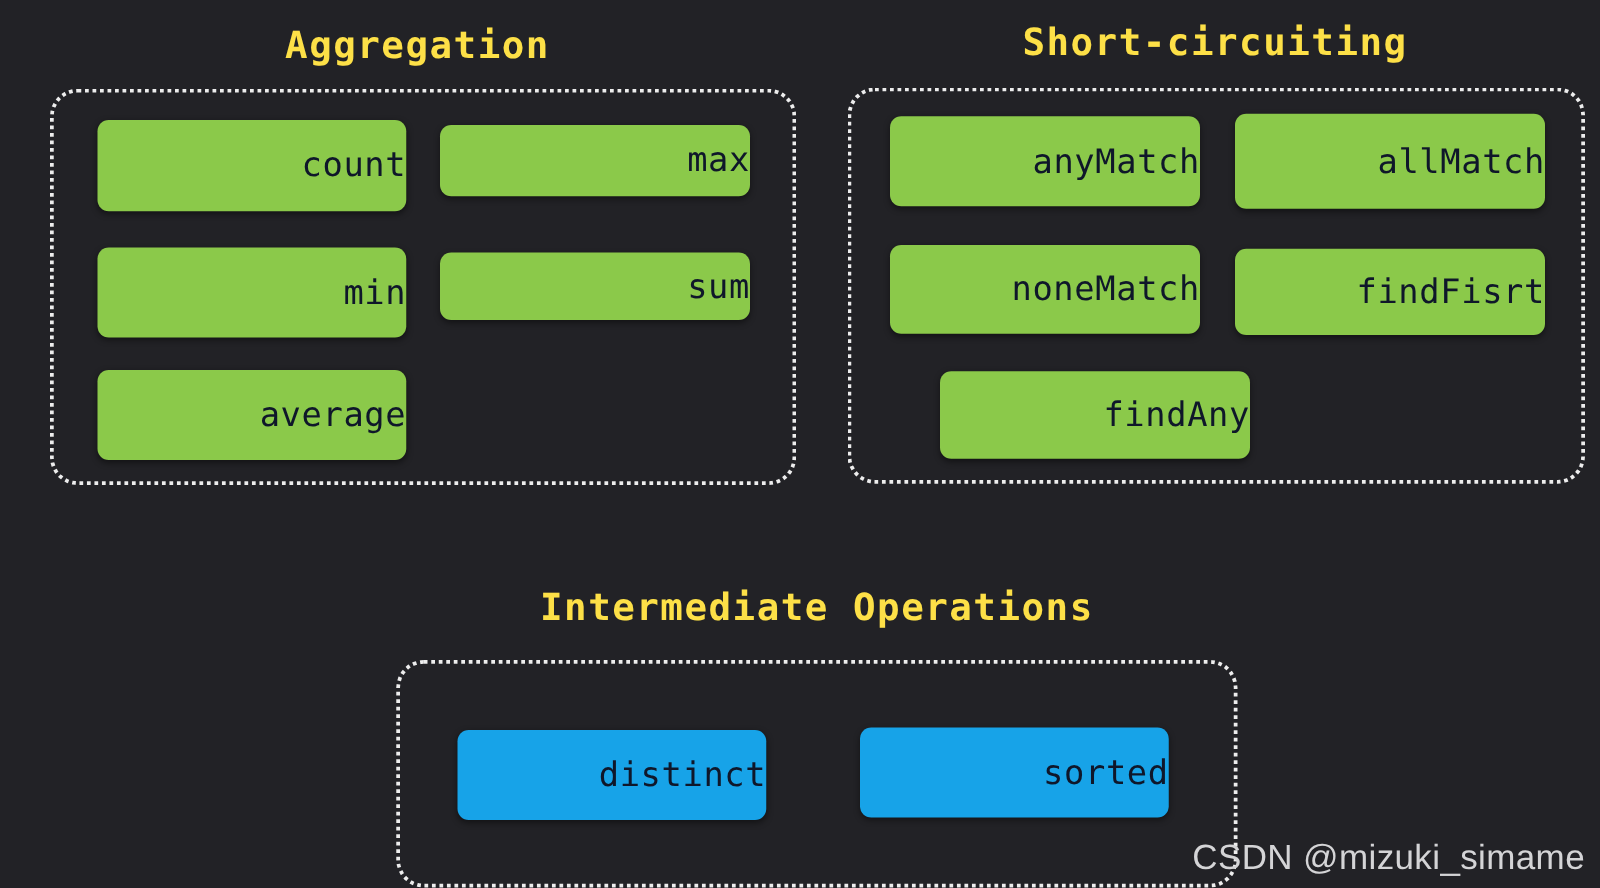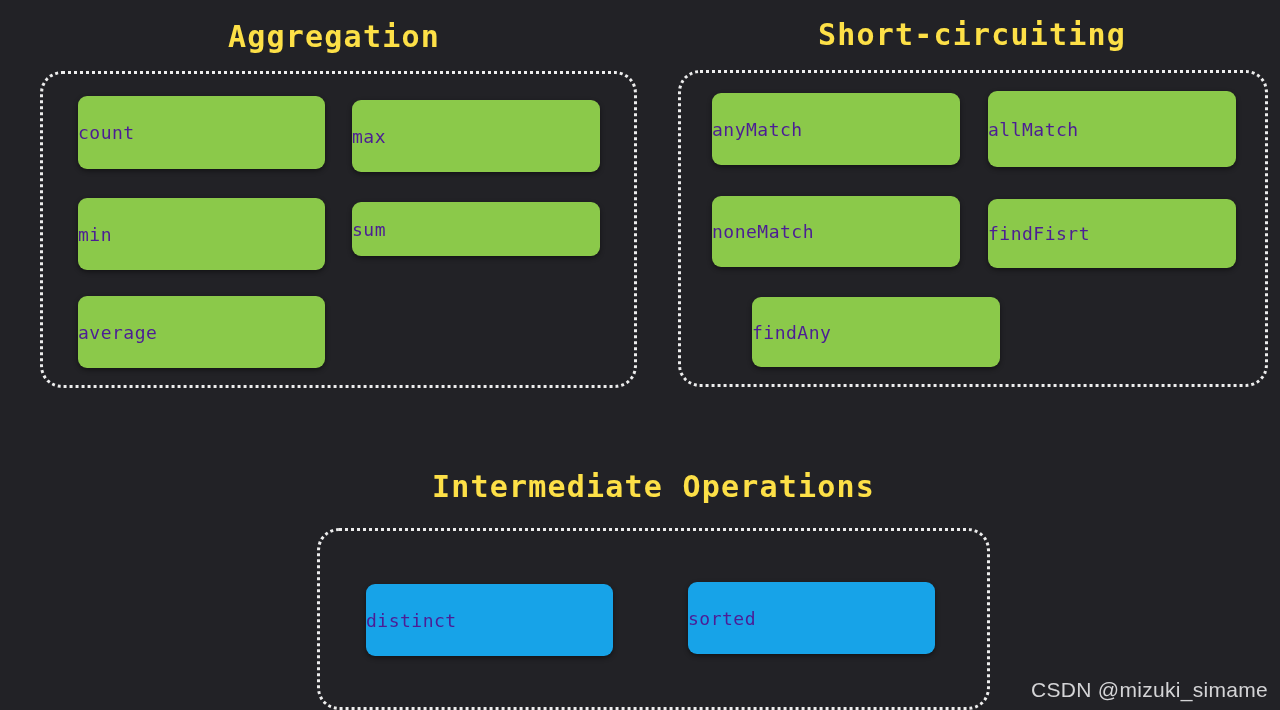--- a/index.html
+++ b/index.html
@@ -74,36 +74,36 @@
     top: 528px;
     width: 673px;
     height: 182px;
   }
 
   
   .pill {
     position: absolute;
     display: flex;
     align-items: center;
-    justify-content: flex-start;
+    justify-content: flex-end;
     border-radius: 9px;
-    color: #4c1d95;
+    color: #0f172a;
     font-family: "DejaVu Sans Mono", monospace;
-    font-size: 18px;
+    font-size: 27px;
     letter-spacing: 0.5px;
     box-sizing: border-box;
     box-shadow: 0 2px 5px rgba(0,0,0,0.45);
     white-space: nowrap;
   }
   .pill.green { background: #8BC94A; }
   .pill.blue  { background: #17A3E8; }
 
   
   #pill-count   { left: 78px;  top: 96px;  width: 247px; height: 73px; }
-  #pill-max     { left: 352px; top: 100px; width: 248px; height: 72px; }
+  #pill-max     { left: 352px; top: 100px; width: 248px; height: 57px; }
   #pill-min     { left: 78px;  top: 198px; width: 247px; height: 72px; }
   #pill-sum     { left: 352px; top: 202px; width: 248px; height: 54px; }
   #pill-average { left: 78px;  top: 296px; width: 247px; height: 72px; }
 
   
   #pill-anymatch   { left: 712px; top: 93px;  width: 248px; height: 72px; }
   #pill-allmatch   { left: 988px; top: 91px;  width: 248px; height: 76px; }
   #pill-nonematch  { left: 712px; top: 196px; width: 248px; height: 71px; }
   #pill-findfisrt  { left: 988px; top: 199px; width: 248px; height: 69px; }
   #pill-findany    { left: 752px; top: 297px; width: 248px; height: 70px; }
@@ -112,21 +112,21 @@
   #pill-distinct { left: 366px; top: 584px; width: 247px; height: 72px; }
   #pill-sorted   { left: 688px; top: 582px; width: 247px; height: 72px; }
 
   
   #watermark {
     position: absolute;
     right: 12px;
     bottom: 8px;
     color: #d4d4d6;
     font-family: "Liberation Sans", sans-serif;
-    font-size: 21px;
+    font-size: 28px;
     letter-spacing: 0.3px;
     white-space: nowrap;
   }
 </style>
 </head>
 <body>
 
 <div class="canvas">
 
   <div class="section-title" id="title-aggregation">Aggregation</div>

